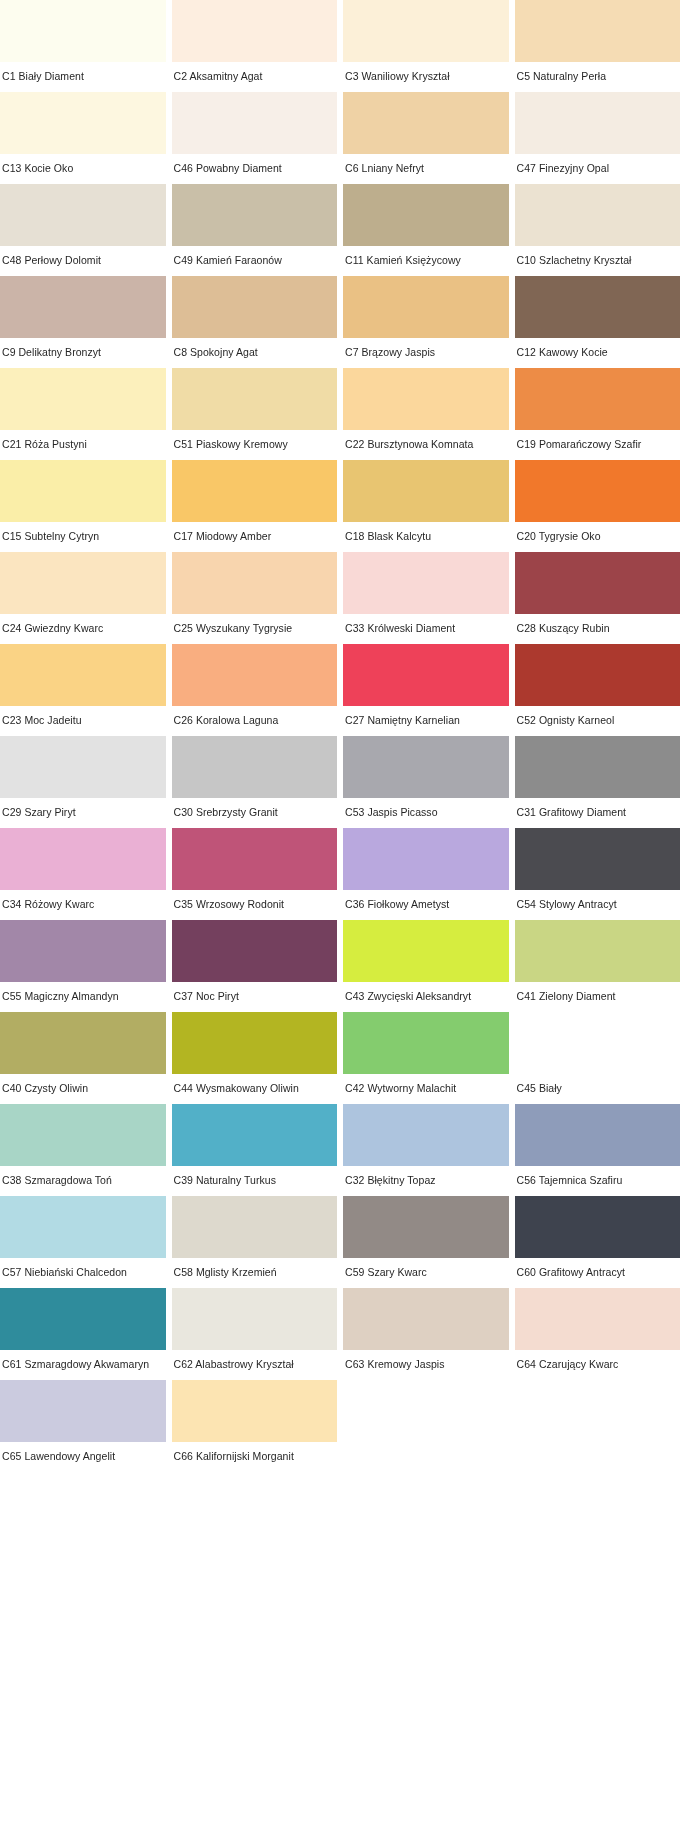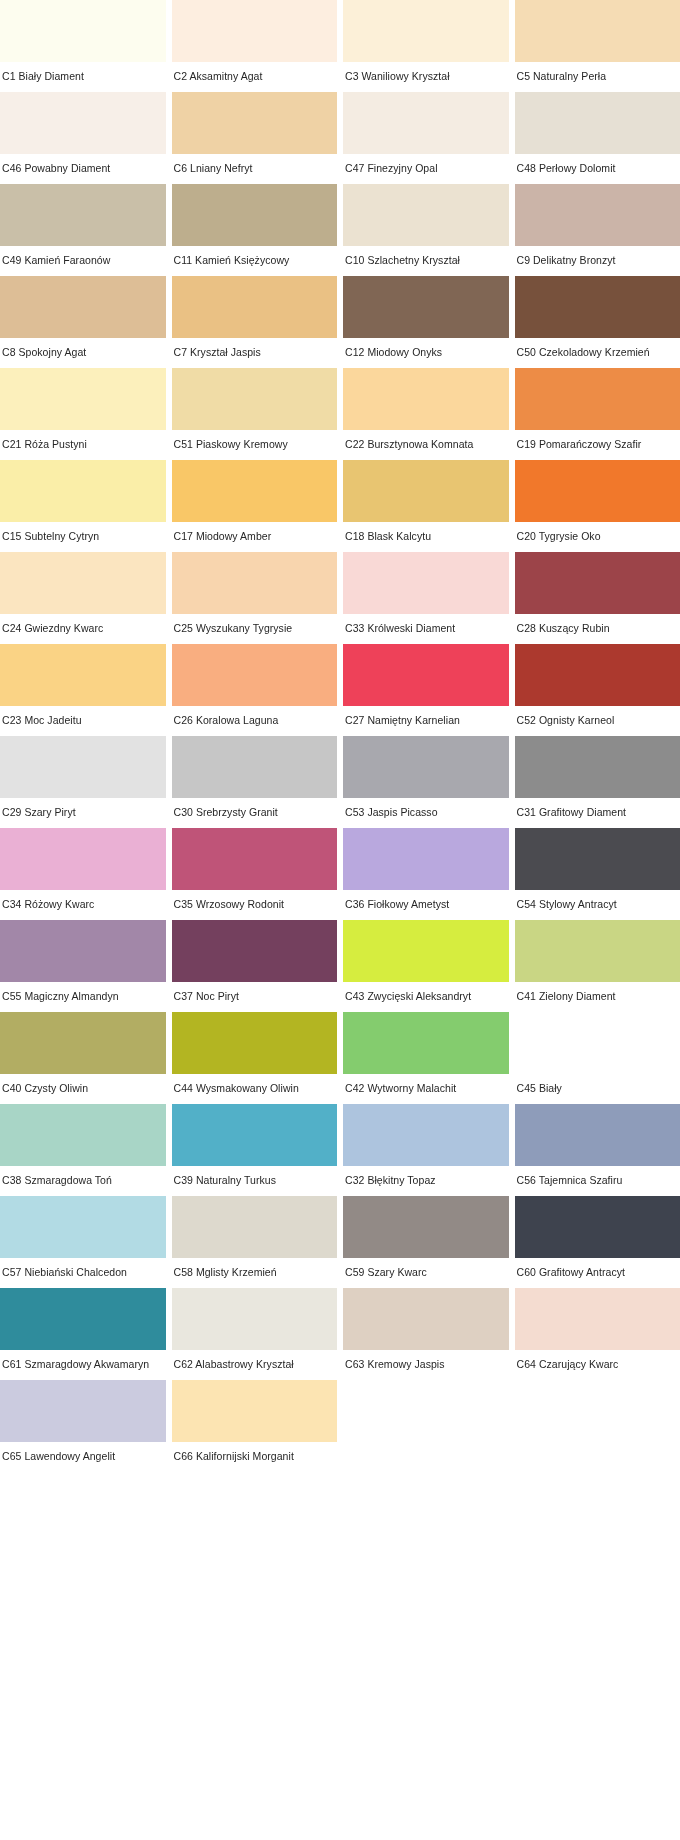--- a/index.html
+++ b/index.html
@@ -61,20 +61,24 @@
     </div>
     <div class="swatch-cell">
       <span class="swatch-chip" style="background: rgb(252, 240, 216);"></span>
       <span class="swatch-label">C3 Waniliowy Kryształ</span>
     </div>
     <div class="swatch-cell">
       <span class="swatch-chip" style="background: rgb(245, 220, 180);"></span>
       <span class="swatch-label">C5 Naturalny Perła</span>
     </div>
     <div class="swatch-cell">
+      <span class="swatch-chip" style="background: rgb(253, 247, 224);"></span>
+      <span class="swatch-label">C13 Kocie Oko</span>
+    </div>
+    <div class="swatch-cell">
       <span class="swatch-chip" style="background: rgb(247, 239, 232);"></span>
       <span class="swatch-label">C46 Powabny Diament</span>
     </div>
     <div class="swatch-cell">
       <span class="swatch-chip" style="background: rgb(239, 210, 165);"></span>
       <span class="swatch-label">C6 Lniany Nefryt</span>
     </div>
     <div class="swatch-cell">
       <span class="swatch-chip" style="background: rgb(244, 236, 226);"></span>
       <span class="swatch-label">C47 Finezyjny Opal</span>
@@ -98,29 +102,25 @@
     <div class="swatch-cell">
       <span class="swatch-chip" style="background: rgb(203, 180, 168);"></span>
       <span class="swatch-label">C9 Delikatny Bronzyt</span>
     </div>
     <div class="swatch-cell">
       <span class="swatch-chip" style="background: rgb(221, 190, 150);"></span>
       <span class="swatch-label">C8 Spokojny Agat</span>
     </div>
     <div class="swatch-cell">
       <span class="swatch-chip" style="background: rgb(234, 193, 132);"></span>
-      <span class="swatch-label">C7 Kryształ Jaspis</span>
+      <span class="swatch-label">C7 Brązowy Jaspis</span>
     </div>
     <div class="swatch-cell">
       <span class="swatch-chip" style="background: rgb(128, 102, 84);"></span>
-      <span class="swatch-label">C12 Miodowy Onyks</span>
-    </div>
-    <div class="swatch-cell">
-      <span class="swatch-chip" style="background: rgb(119, 81, 60);"></span>
-      <span class="swatch-label">C50 Czekoladowy Krzemień</span>
+      <span class="swatch-label">C12 Kawowy Kocie</span>
     </div>
     <div class="swatch-cell">
       <span class="swatch-chip" style="background: rgb(252, 240, 188);"></span>
       <span class="swatch-label">C21 Róża Pustyni</span>
     </div>
     <div class="swatch-cell">
       <span class="swatch-chip" style="background: rgb(240, 220, 166);"></span>
       <span class="swatch-label">C51 Piaskowy Kremowy</span>
     </div>
     <div class="swatch-cell">

